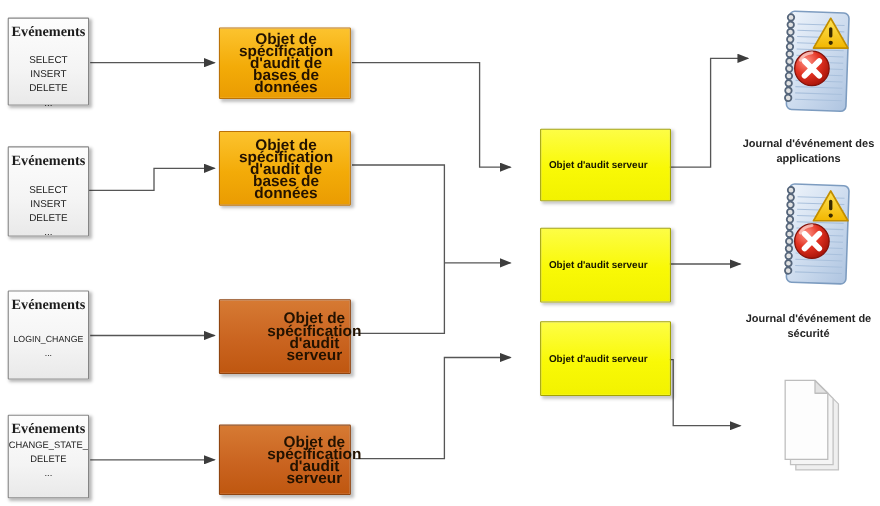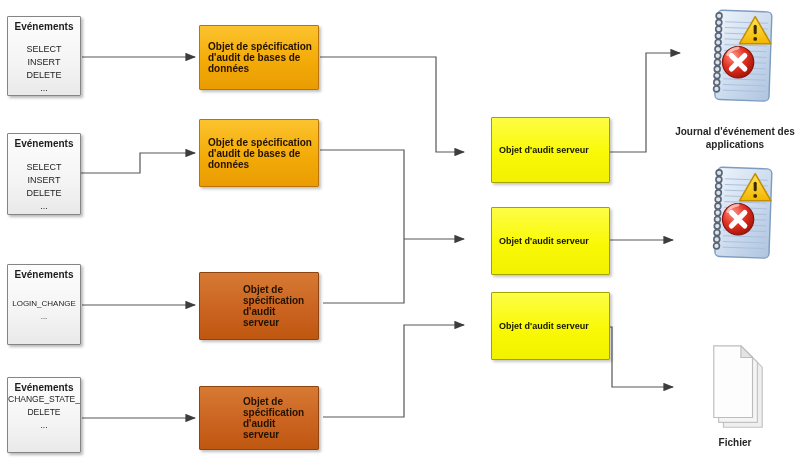--- a/index.html
+++ b/index.html
@@ -9,31 +9,31 @@
   }
   .abs{position:absolute;}
   
   .evbox{
     left:7px;width:74px;box-sizing:border-box;
     background:linear-gradient(180deg,#fdfdfd 0%,#f4f4f4 60%,#e9e9e9 100%);
     border:1px solid #858585;border-radius:1px;
     box-shadow:2px 2px 3px rgba(0,0,0,0.28);
     text-align:center;color:#1c1c1c;
   }
-  .evtitle{font-size:10px;font-weight:bold;padding-top:4px;}
+  .evtitle{font-size:13px;font-weight:bold;padding-top:4px;font-family:Liberation Serif, serif;}
   .evlines{font-size:9px;font-weight:normal;line-height:13px;}
   
   .specbox{
     left:199px;width:120px;box-sizing:border-box;
     border-radius:1px;display:flex;align-items:center;
     box-shadow:2px 2px 3px rgba(0,0,0,0.25);
   }
   .specbox .lbl{
-    font-size:10px;font-weight:bold;line-height:11px;color:#231200;
-    padding:0 6px 0 8px;text-align:left;
+    font-size:14px;font-weight:bold;line-height:11px;color:#231200;
+    padding:0 6px 0 8px;text-align:center;
   }
   .spec-db{
     background:linear-gradient(180deg,#fcc32e 0%,#f3ab08 55%,#ea9c02 100%);
     border:1px solid #bb7207;
   }
   .spec-srv2{
     background:linear-gradient(180deg,#d67a33 0%,#ca6420 55%,#bf5710 100%);
     border:1px solid #8f4410;
     padding-left:35px;
   }
@@ -216,21 +216,21 @@
         <use href="#sym-journal"></use>
       </svg>
   </div>
   <div class="abs outlabel" style="top:125px">Journal d'événement des applications</div>
 
   <div class="abs" style="left:702px;top:164px">
     <svg width="76" height="100">
         <use href="#sym-journal"></use>
       </svg>
   </div>
+  <div class="abs outlabel" style="top:284px">Journal d'événement de sécurité</div>
 
   <div class="abs" style="left:704px;top:342px">
     <svg width="68" height="92">
         <use href="#sym-file"></use>
       </svg>
   </div>
-  <div class="abs outlabel" style="top:436px">Fichier</div>
 
 </div>
 
 </body></html>

